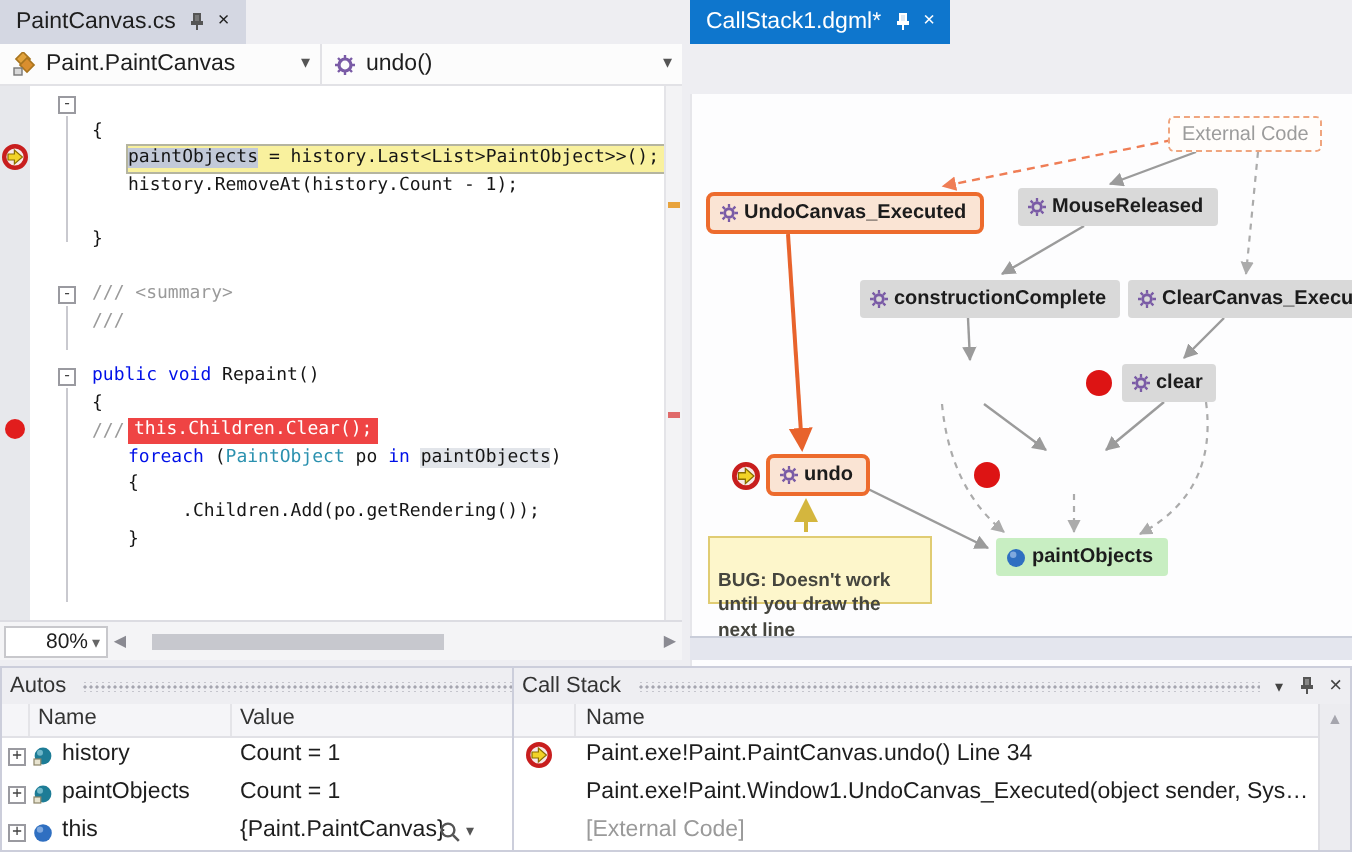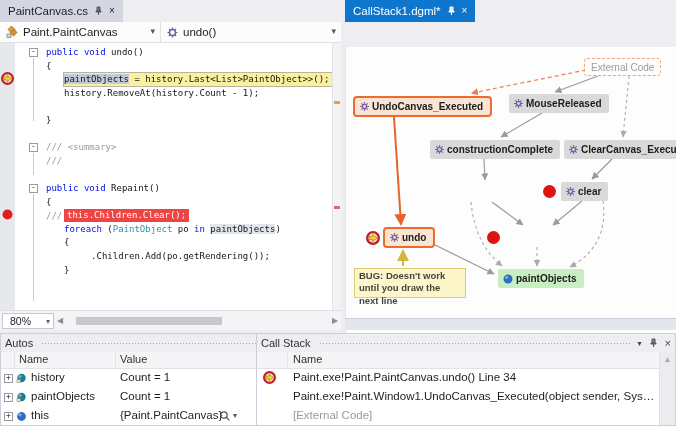--- a/index.html
+++ b/index.html
@@ -33,42 +33,42 @@
   .foldline{position:absolute;left:33px;width:1px;background:#c9c9cf}
   .tk-kw{color:#0010e8}.tk-ty{color:#2b91af}.tk-cm{color:#9a9a9a}
   .tk-chip{background:#e2e5ea}
   .tk-hlword{background:#c2c9d8}
   .ls-current{background:#f9f19e;border:1px solid #b5b5a0;padding:0 2px 0 0;margin:-1px 0 0 -1px}
   .ls-bp{background:#ef4444;color:#fff;padding:0 3px}
   .ls-bp span{color:#fff}
 
   .zoombar{left:0;top:310px;width:341px;height:20px;background:#f4f4f6;border-top:1px solid #dcdce2;box-sizing:border-box;display:flex;align-items:center}
   .zoomsel{position:relative;width:52px;height:16px;margin-left:2px;background:#fff;border:1px solid #c8c8cc;box-sizing:border-box;
-           font-size:10.5px;padding:1px 0 0 7px}
+           font-size:10.5px;padding:1px 0 0 20px}
   .zoomsel .dd{position:absolute;right:3px;top:3px;font-size:8px;color:#666}
   .hsb-arrow{width:12px;text-align:center;color:#8a8a92;font-size:8px}
   .hsb-track{position:relative;flex:1;height:12px}
   .hsb-thumb{position:absolute;left:10px;top:2px;width:146px;height:8px;background:#c7c8ce}
 
   
   .toolbar{left:345px;top:22px;width:331px;height:25px;background:#eeeef2;display:flex;align-items:center;gap:6px;padding-left:8px;box-sizing:border-box;font-size:11.5px}
   .tsep{width:1px;height:16px;background:#c9c9d0}
   .tbitem{display:flex;align-items:center;gap:4px}
   .tbitem .dd{font-size:8px;color:#555;margin-left:2px}
   .sync{width:24px;height:20px;border:1px solid #4a90d9;background:#e6f0fb;display:flex;align-items:center;justify-content:center;box-sizing:border-box}
 
   .graph{left:345px;top:47px;width:331px;height:336px;background:#fdfdfe;border-left:1px solid #e6e6ea;box-sizing:border-box}
   .graphbottom{left:345px;top:318px;width:331px;height:12px;background:#e4e6ee;border-top:1px solid #c9cdd9;box-sizing:border-box}
   .gn{position:absolute;display:flex;align-items:center;gap:3px;height:19px;padding:0 7px 0 5px;box-sizing:border-box;
       background:#d9d9d9;border-radius:2px;font-size:10px;font-weight:bold;color:#1c1c1c;white-space:nowrap;z-index:2}
   .gn-orange{background:#fae4d4;border:2px solid #ed6b2d;border-radius:4px;height:21px}
   .gn-green{background:#c8eec2}
   .gn-ext{background:#fffdfb;border:1px dashed #efa57f;border-radius:3px;font-weight:normal;color:#9c9c9c;font-size:10px;height:18px;padding:0 6px}
   .gn-note{position:absolute;left:8px;top:221px;width:112px;height:30px;box-sizing:border-box;background:#fdf6cb;border:1px solid #e0cc73;
-           font-size:9.5px;font-weight:bold;color:#45453e;line-height:1.3;padding:1px 4px;z-index:2}
+           font-size:9.5px;font-weight:bold;color:#45453e;line-height:1.3;padding:16px 4px;z-index:2}
   .gdot{position:absolute;width:13px;height:13px;border-radius:50%;background:#dd1414;z-index:2}
 
   
   .panel{position:absolute;top:333px;height:93px;background:#fff;border:1px solid #cccedb;box-sizing:border-box}
   .phead{position:relative;height:18px;background:#eeeef2;display:flex;align-items:center;padding:0 4px;gap:6px;font-size:11px;color:#333}
   .grip{flex:1;height:5px;margin:0 2px;background-image:radial-gradient(circle,#a5a5af 0.7px,transparent 0.9px);background-size:3px 3px;background-position:0 1px}
   .winbtns{display:flex;align-items:center;gap:7px;color:#444}
   .colhead{position:relative;height:16px;background:#f5f5f8;border-bottom:1px solid #e1e1e6;font-size:11px;color:#333}
   .gline{position:absolute;top:0;bottom:0;width:1px;background:#e4e4e8}
   .prow{position:absolute;left:0;right:16px;height:19px;font-size:11.5px}
@@ -118,21 +118,20 @@
       <span>undo()</span>
       <span class="dd">▾</span>
     </div>
   </div>
 
   <div class="abs codewrap">
     <div class="abs bpmargin"></div>
     <div id="code-lines" class="abs" style="left:0;top:0;right:0;bottom:0">
         <div class="cl" style="top: 3px;">
           <span class="fold">-</span>
-          <span class="ct"><span class="tk-kw">public</span><span class="tk-pl"> </span><span class="tk-kw">void</span><span class="tk-pl"> undo()</span></span>
         </div>
         <div class="cl" style="top: 16.6px;">
           <span class="ct"><span class="tk-pl">{</span></span>
         </div>
         <div class="cl" style="top: 30.2px;">
           <span class="ct ind1 ls-current"><span class="tk-hlword">paintObjects</span><span class="tk-pl"> = history.Last&lt;List&gt;PaintObject&gt;&gt;();</span></span>
         </div>
         <div class="cl" style="top: 43.8px;">
           <span class="ct ind1"><span class="tk-pl">history.RemoveAt(history.Count - 1);</span></span>
         </div>

